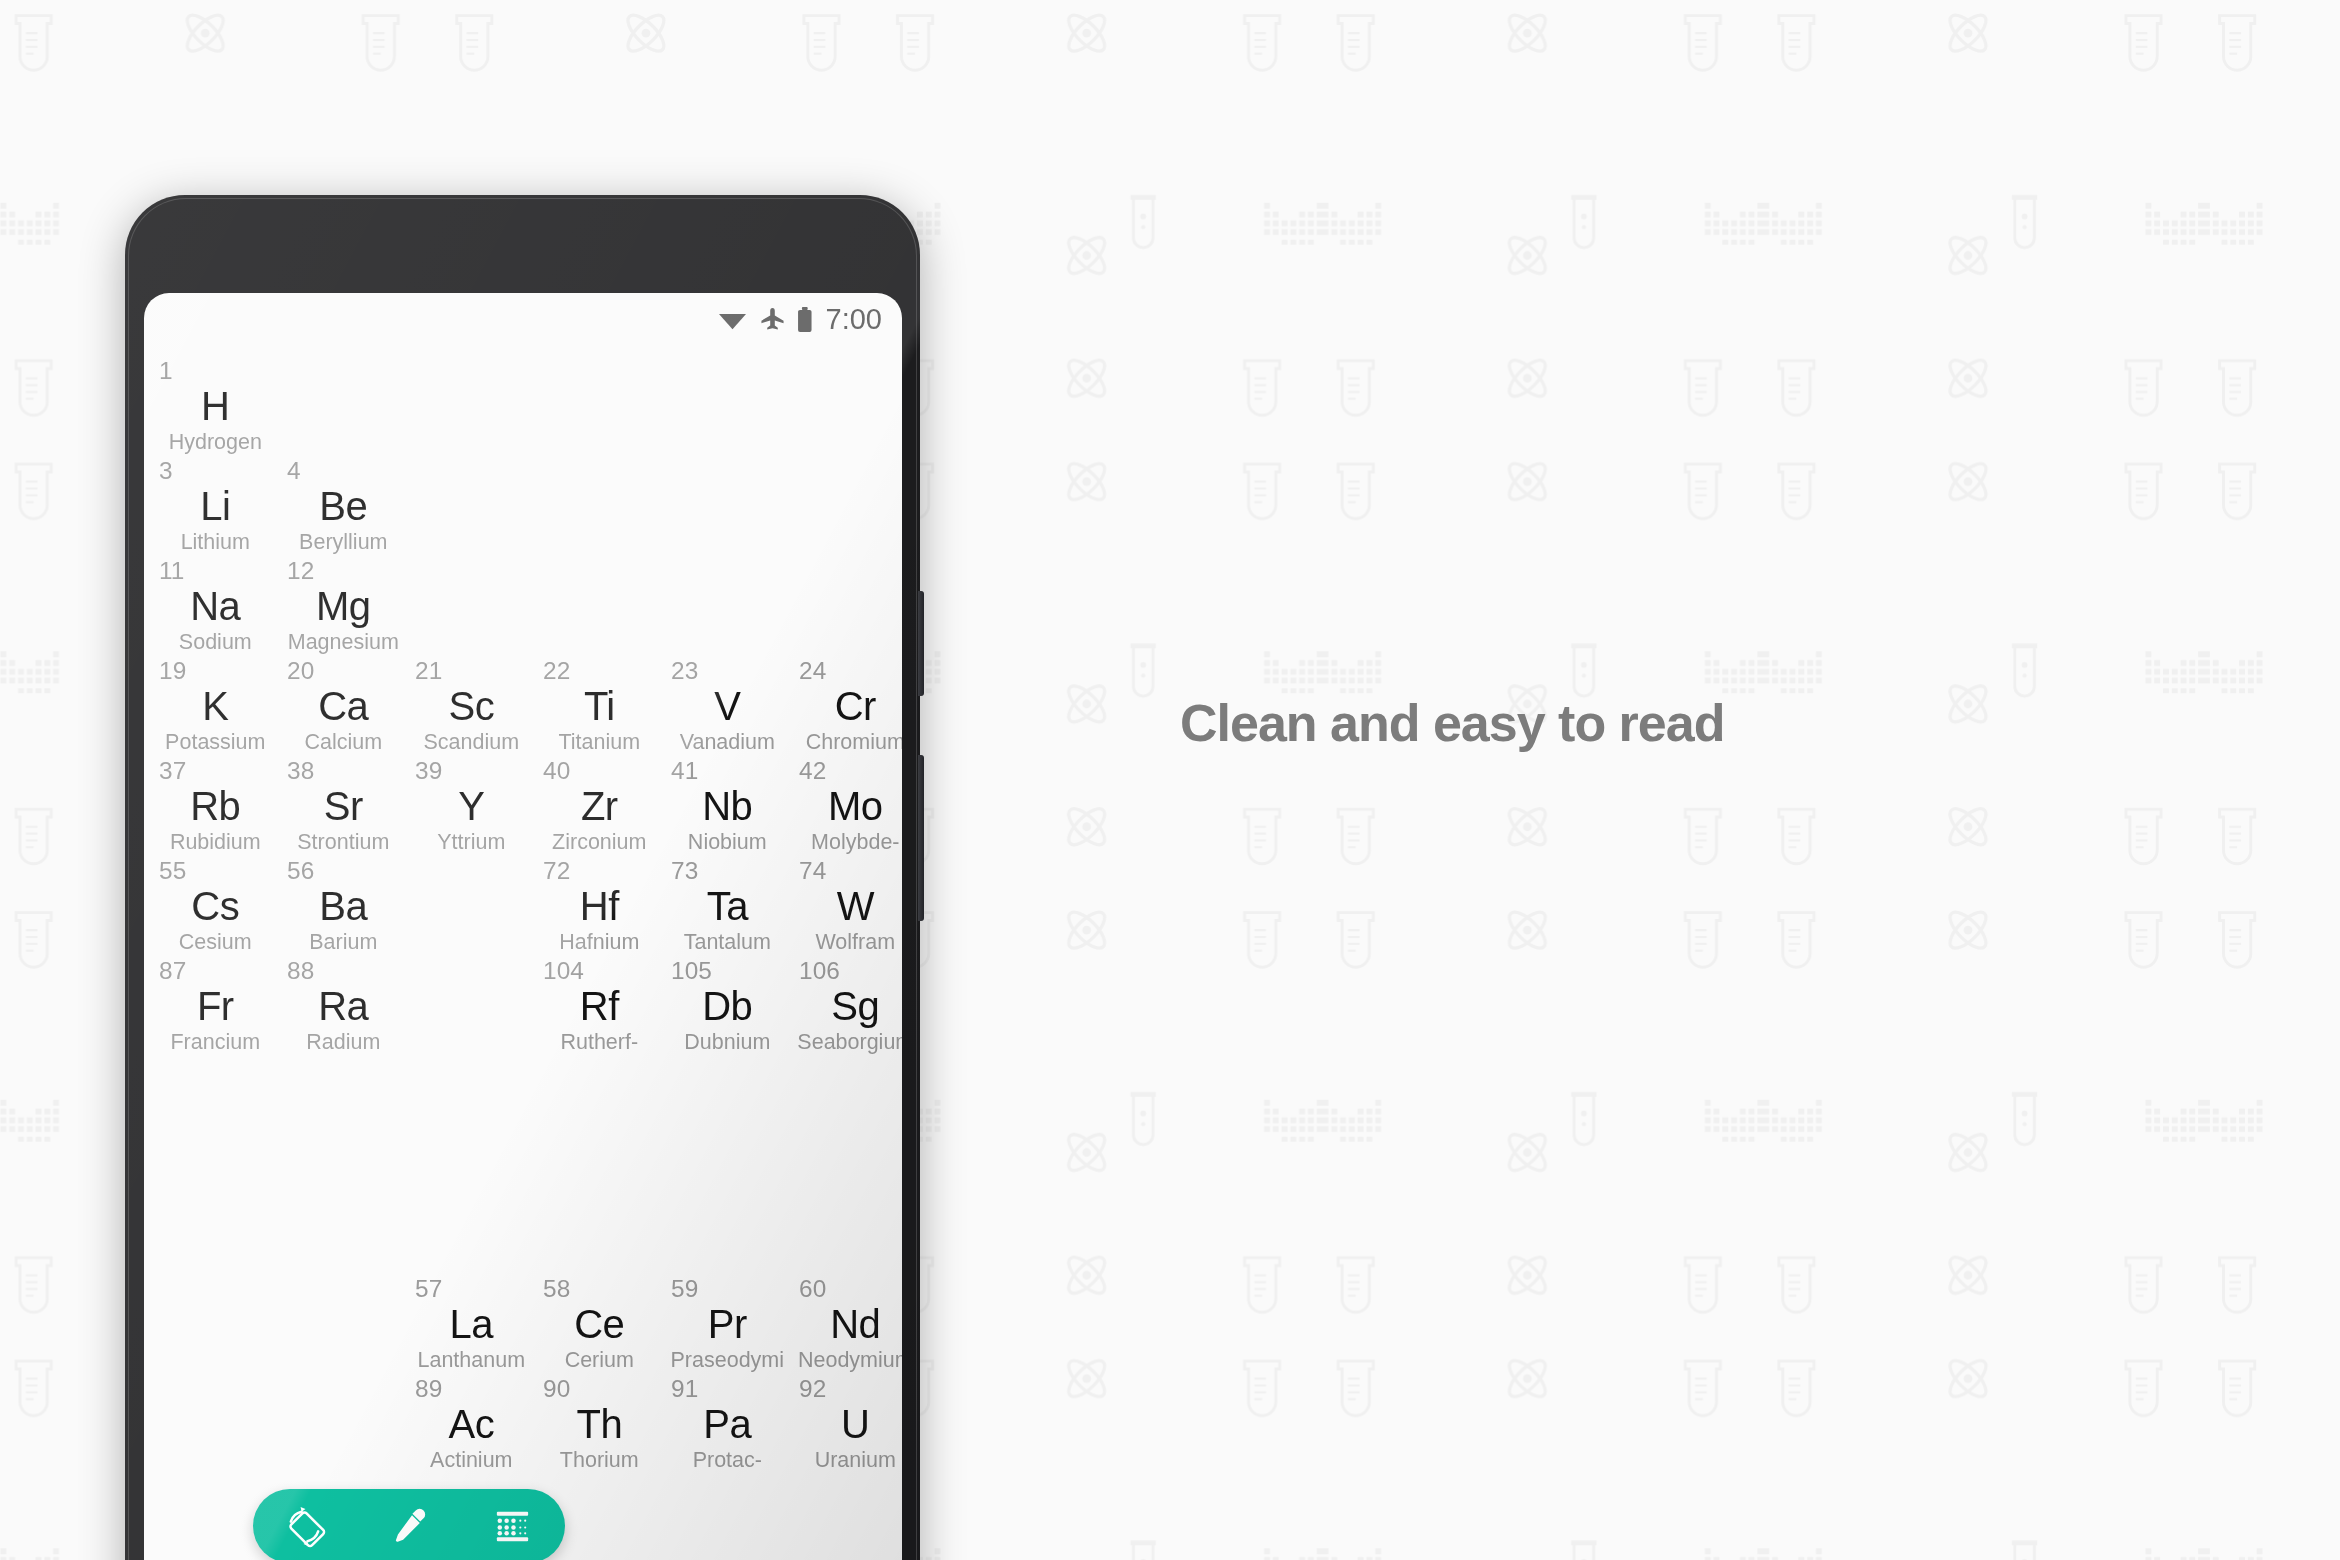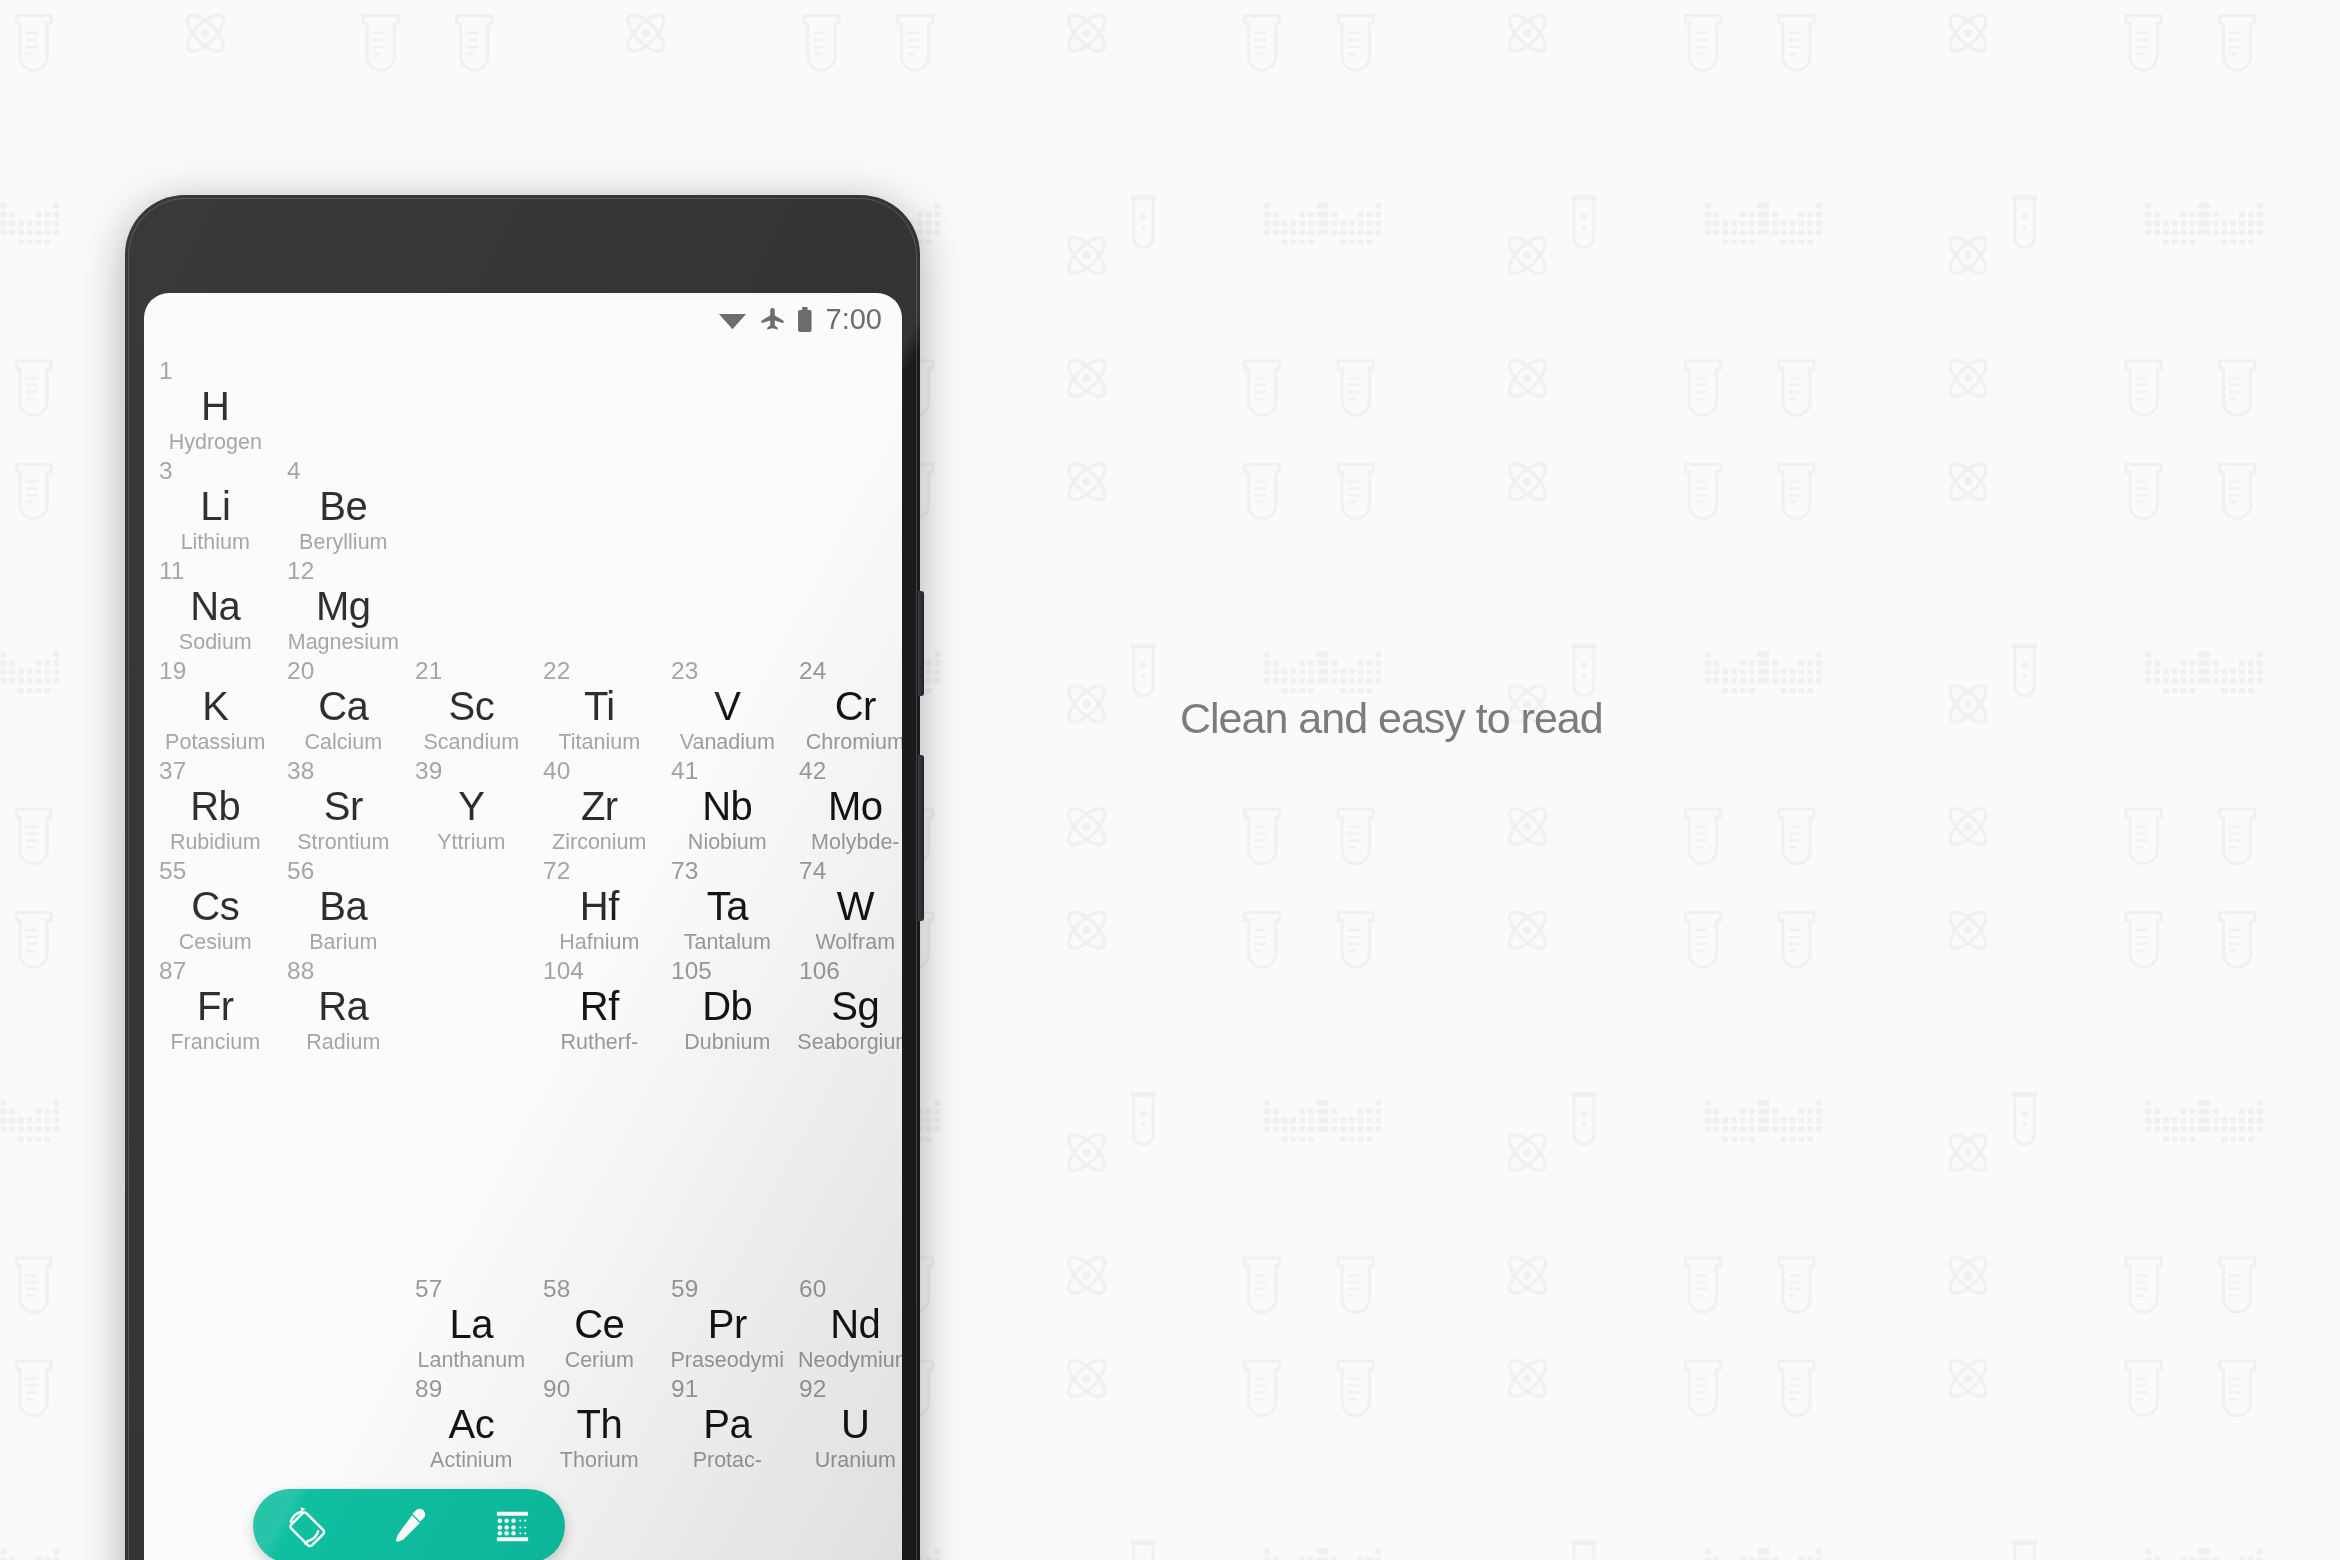--- a/index.html
+++ b/index.html
@@ -35,22 +35,22 @@
   #promo-title {
     font-size: 133px;
     font-weight: 700;
     color: #0a0a0a;
     letter-spacing: -3.9px;
     line-height: 1.0;
     white-space: nowrap;
   }
   #promo-sub {
     margin-top: 33px;
-    font-size: 43px;
-    font-weight: 400;
+    font-size: 52px;
+    font-weight: 700;
     color: #7c7c7c;
     letter-spacing: -1px;
     line-height: 1.05;
     white-space: nowrap;
   }
 
   
   #phone {
     position: absolute;
     left: 125px;

